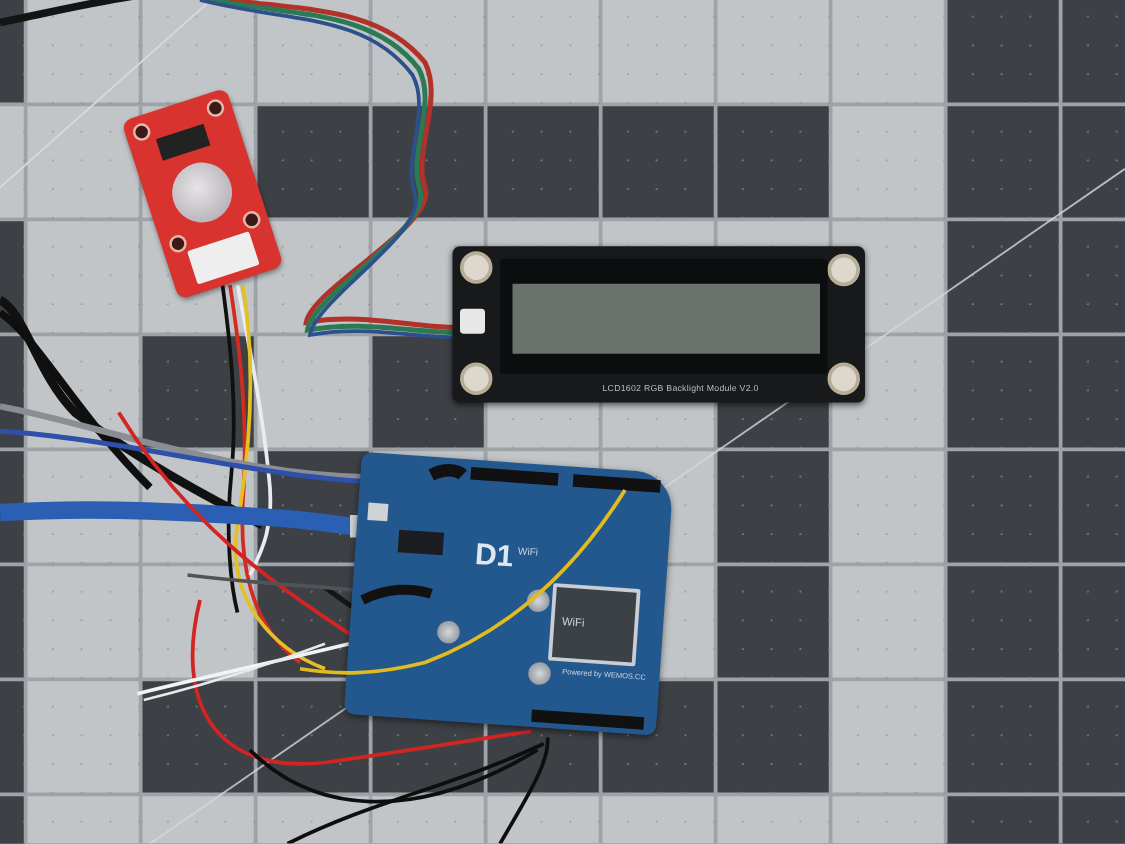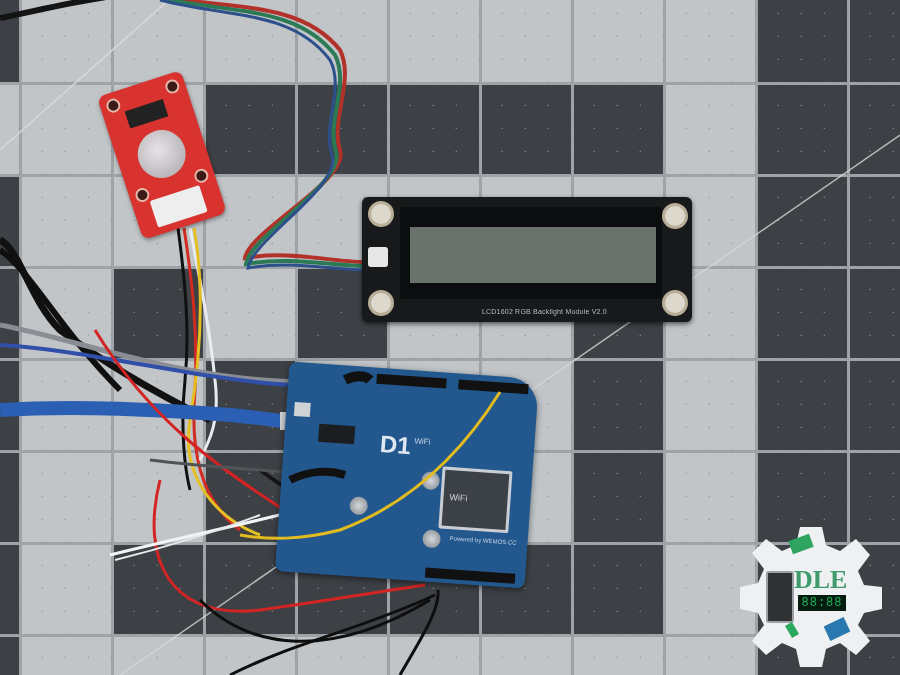--- a/index.html
+++ b/index.html
@@ -246,24 +246,13 @@
     </div>
     <div class="powered">Powered by WEMOS.CC</div>
   </div>
 
   <svg class="wires" width="900" height="675">
     <path d="M500 392 C 470 440, 420 500, 340 530 C 300 540, 270 540, 240 535" stroke="#e2bb1f" stroke-width="3" fill="none"></path>
     <path d="M290 480 C 310 470, 330 470, 345 475" stroke="#111" stroke-width="8" fill="none"></path>
     <path d="M345 380 C 355 375, 365 375, 370 380" stroke="#111" stroke-width="10" fill="none"></path>
   </svg>
 
-  <div class="logo">
-    <svg class="gear" width="142" height="142" viewBox="0 0 142 142">
-      <polygon fill="#eef0f1" points="60,2 82,2 86,20 100,26 116,14 130,30 118,46 124,60 142,62 142,84 124,88 118,100 130,116 116,130 100,118 86,124 82,142 60,142 56,124 42,118 26,130 12,116 24,100 18,88 0,84 0,62 18,58 24,44 12,28 26,14 42,26 56,20"></polygon>
-    </svg>
-    <div class="pcb1"></div>
-    <div class="meter"></div>
-    <div class="dle">DLE</div>
-    <div class="clock">88:88</div>
-    <div class="pcb3"></div>
-    <div class="pcb2"></div>
-  </div>
 </div>
 
 </body></html>

